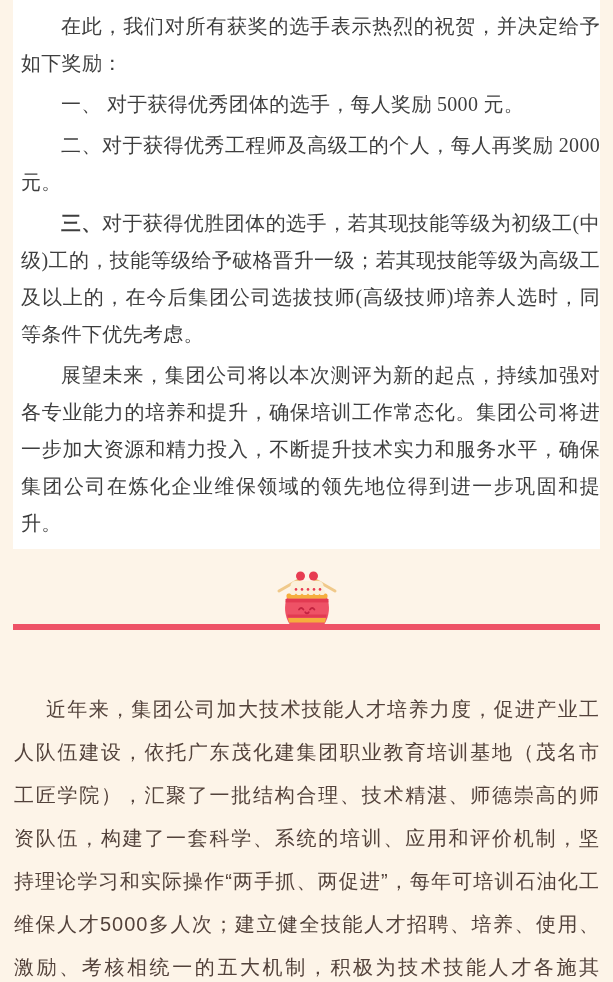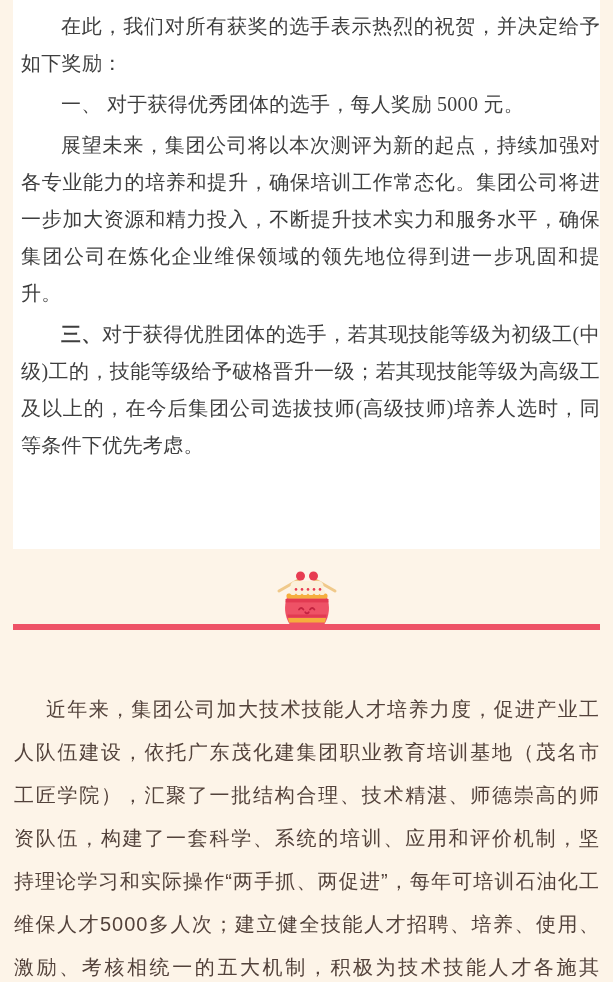--- a/index.html
+++ b/index.html
@@ -63,22 +63,23 @@
     text-indent: 1.6em;
     letter-spacing: 1px;
   }
 </style>
 </head>
 <body>
 
 <div class="card">
   <p><span>在此，我们对所有获奖的选手表示热烈的祝贺，并决定给予如下奖励：</span></p>
   <p><span>一、 对于获得优秀团体的选手，每人奖励 5000 元。</span></p>
+  <p><span>二、对于获得优秀工程师及高级工的个人，每人再奖励 2000 元。</span></p>
+  <p><b>三、</b><span>对于获得优胜团体的选手，若其现技能等级为初级工(中级)工的，技能等级给予破格晋升一级；若其现技能等级为高级工及以上的，在今后集团公司选拔技师(高级技师)培养人选时，同等条件下优先考虑。</span></p>
   <p><span>展望未来，集团公司将以本次测评为新的起点，持续加强对各专业能力的培养和提升，确保培训工作常态化。集团公司将进一步加大资源和精力投入，不断提升技术实力和服务水平，确保集团公司在炼化企业维保领域的领先地位得到进一步巩固和提升。</span></p>
-  <p><b>三、</b><span>对于获得优胜团体的选手，若其现技能等级为初级工(中级)工的，技能等级给予破格晋升一级；若其现技能等级为高级工及以上的，在今后集团公司选拔技师(高级技师)培养人选时，同等条件下优先考虑。</span></p>
 </div>
 
 <div class="drum-wrap">
   <svg width="76" height="62" viewBox="0 0 76 62" xmlns="http://www.w3.org/2000/svg">
 
     <line x1="10" y1="25" x2="31" y2="13" stroke="#f0c98a" stroke-width="3" stroke-linecap="round"></line>
     <line x1="66" y1="25" x2="45" y2="13" stroke="#f0c98a" stroke-width="3" stroke-linecap="round"></line>
     <circle cx="31.5" cy="10" r="4.5" fill="#e73c52"></circle>
     <circle cx="44.5" cy="10" r="4.5" fill="#e73c52"></circle>
 

